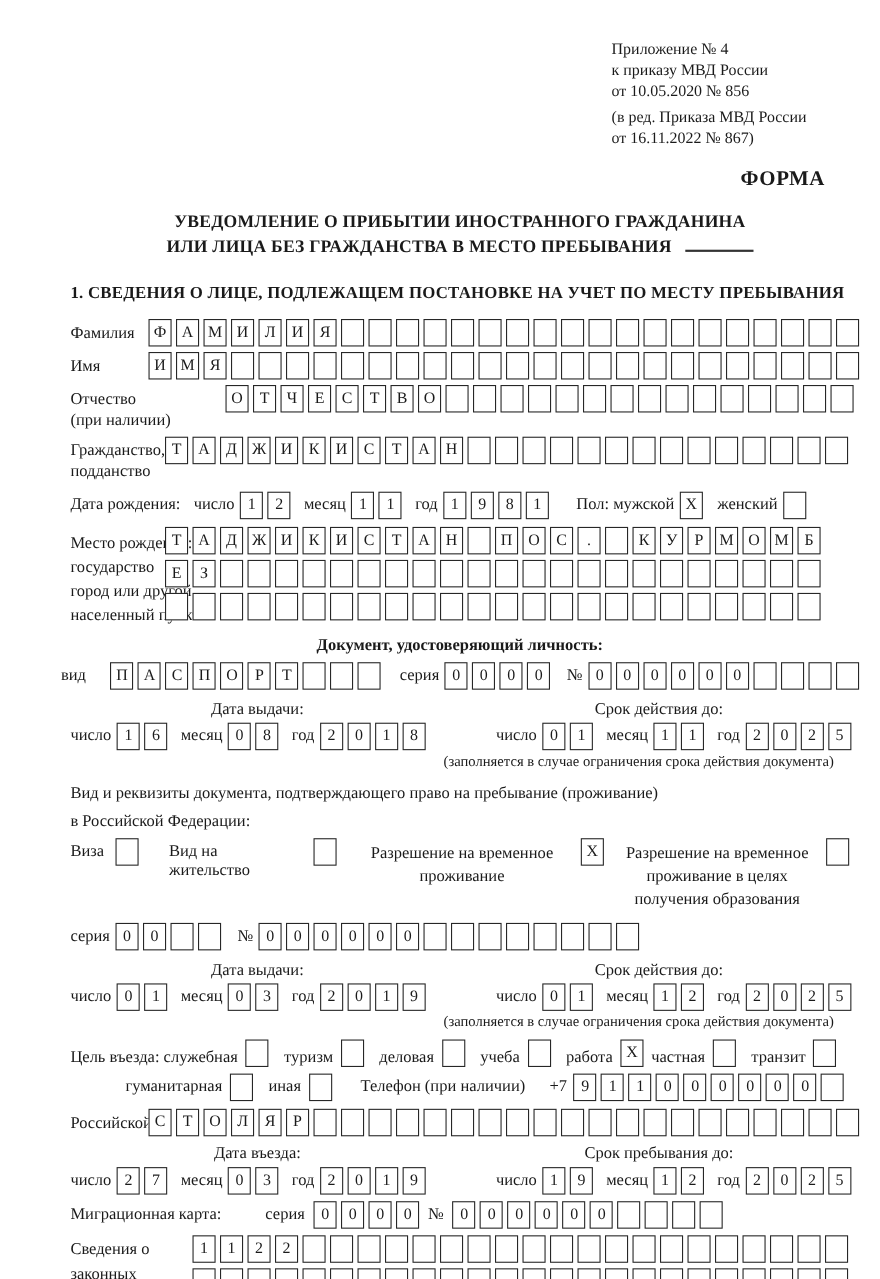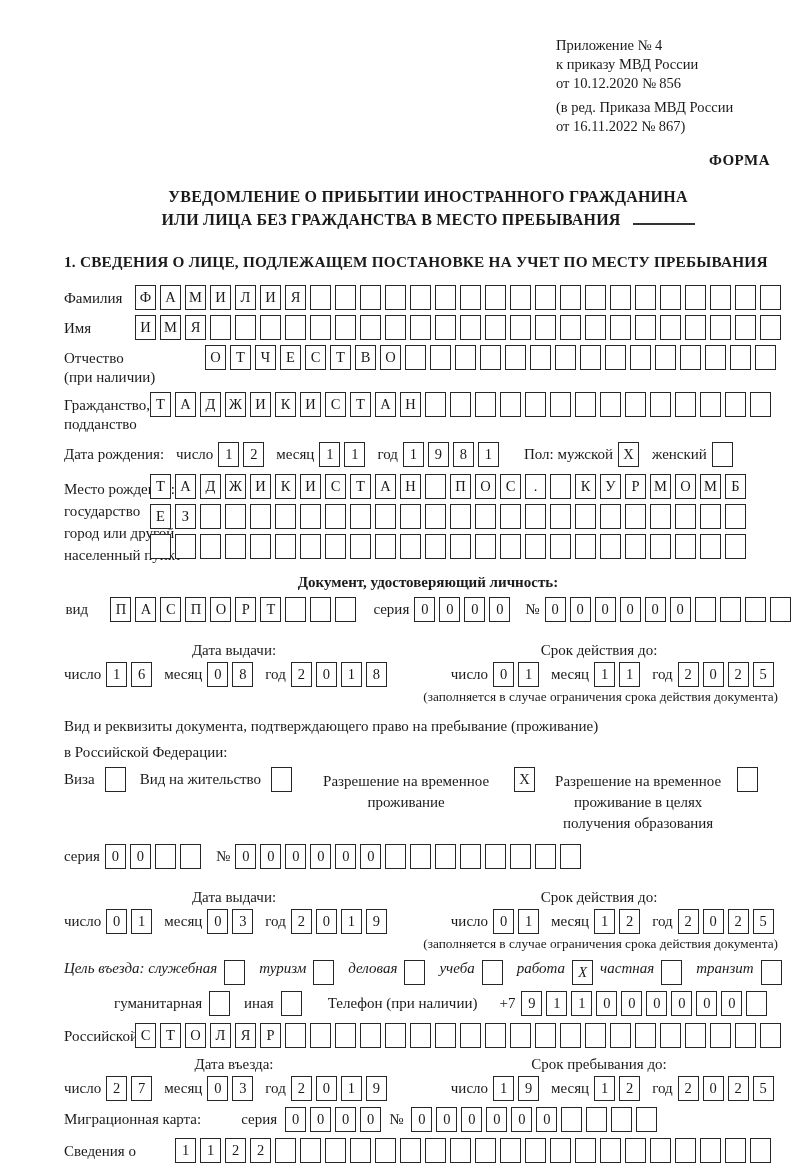--- a/index.html
+++ b/index.html
@@ -1,26 +1,26 @@
 <!DOCTYPE html>
 <html><head>
 <meta charset="utf-8">
 <style>
   html,body { margin:0; padding:0; }
   body {
     width:800px; height:1163px; background:#ffffff; color:#1a1a1a;
     font-family:"Liberation Serif","DejaVu Serif",serif; font-size:15px;
     overflow:hidden;
   }
-  .page { box-sizing:border-box; width:800px; height:1163px; padding:36px 8px 10px 64px; }
+  .page { box-sizing:border-box; width:800px; height:1163px; padding:36px 28px 10px 64px; }
 
   
   .hdr { margin-left:492px; font-size:14.5px; line-height:19px; }
   .hdr .gap { height:5px; }
-  .forma { text-align:right; font-weight:bold; font-size:15px; margin:16px 22px 0 0; letter-spacing:.5px; }
+  .forma { text-align:right; font-weight:bold; font-size:19px; margin:16px 22px 0 0; letter-spacing:.5px; }
 
   
   .title { text-align:center; font-weight:bold; font-size:16px; line-height:23px; margin-top:16px; letter-spacing:.2px; }
   .title-blank { display:inline-block; width:62px; border-bottom:2.4px solid #333; margin-left:12px; height:14px; }
 
   .sec-heading { font-weight:bold; font-size:15.3px; margin-top:22px; margin-bottom:14px; letter-spacing:.2px; }
 
   
   .cells { display:inline-flex; gap:4px; flex:0 0 auto; }
   .cell {
@@ -30,61 +30,61 @@
     font-size:14.5px; line-height:1;
   }
 
   .frow { display:flex; align-items:flex-start; margin-bottom:5px; }
   .flabel { flex:0 0 auto; padding-top:4px; line-height:19px; }
   .w71 { width:71px; } .w141 { width:141px; } .w86 { width:86px; }
   .lbl { padding-top:0; flex:0 0 auto; }
 
   .doc-heading { text-align:center; font-weight:bold; font-size:15px; margin:8px 0 6px; }
 
-  .dates-headers { display:flex; margin-top:20px; }
+  .dates-headers { display:flex; margin-top:10px; }
   .dates-headers .dh-left { width:340px; text-align:center; }
   .dates-headers .dh-right { width:330px; margin-left:30px; text-align:center; }
   .dates-row { display:flex; align-items:center; margin-top:3px; margin-bottom:2px; }
   .dgroup { display:flex; align-items:center; gap:5px; }
   .dgroup .lbl { margin-left:7px; }
   .dgroup .lbl:first-child { margin-left:0; }
   .dates-row .right-group { margin-left:64px; }
   .note-right { text-align:right; font-size:13.3px; padding-right:14px; margin:2px 0 8px; }
 
   .para { line-height:26px; margin-top:4px; }
 
   .opts { display:flex; align-items:flex-start; margin:2px 0 10px; }
   .opt { display:flex; align-items:flex-start; gap:10px; }
   .opt .olabel { padding-top:4px; }
   .opt .ctr { text-align:center; line-height:21px; }
   .opt .w190 { width:196px; }
   .opt .w175 { width:178px; }
 
-  .purpose-row { display:flex; align-items:flex-start; margin-bottom:6px;font-style:italic; }
+  .purpose-row { display:flex; align-items:flex-end; margin-bottom:6px; }
   .purpose-row .plabel { flex:0 0 auto; }
   .pr-gap { width:7px; flex:0 0 auto; }
   .pr-gap-l { width:14px; flex:0 0 auto; }
 
   .phone-row { display:flex; align-items:center; margin:2px 0 7px 50px; }
 
   .mig-row { display:flex; align-items:center; margin-top:6px; margin-bottom:6px; }
 
   .guardians { display:flex; margin-top:4px; }
   .g-label { width:111px; flex:0 0 auto; line-height:22.5px; padding-top:2px; }
   .g-cells .cells { display:flex; margin-bottom:5px; }
 </style>
 </head>
 <body>
 
 <div class="page">
 
   <div class="hdr">
     <div>Приложение № 4</div>
     <div>к приказу МВД России</div>
-    <div>от 10.12.2020 № 856</div>
+    <div>от 10.05.2020 № 856</div>
     <div class="gap"></div>
     <div>(в ред. Приказа МВД России</div>
     <div>от 16.11.2022 № 867)</div>
   </div>
 
   <div class="forma">ФОРМА</div>
 
   <div class="title">
     <div>УВЕДОМЛЕНИЕ О ПРИБЫТИИ ИНОСТРАННОГО ГРАЖДАНИНА</div>
     <div><span>ИЛИ ЛИЦА БЕЗ ГРАЖДАНСТВА В МЕСТО ПРЕБЫВАНИЯ</span><span class="title-blank"></span></div>
@@ -433,21 +433,21 @@
   <div class="para">Вид и реквизиты документа, подтверждающего право на пребывание (проживание)</div>
   <div class="para" style="margin-top:0;">в Российской Федерации:</div>
 
   <div class="opts">
     <div class="opt">
       <span class="olabel" style="padding-top:4px;">Виза</span>
       <span class="cells">
           <span class="cell"></span>
         </span>
     </div>
-    <div class="opt" style="margin-left:14px;">
+    <div class="opt" style="margin-left:28px;">
       <span class="olabel">Вид на жительство</span>
       <span class="cells">
           <span class="cell"></span>
         </span>
     </div>
     <div class="opt" style="margin-left:16px;">
       <span class="olabel ctr w190">Разрешение на временное проживание</span>
       <span class="cells">
           <span class="cell">X</span>
         </span>

